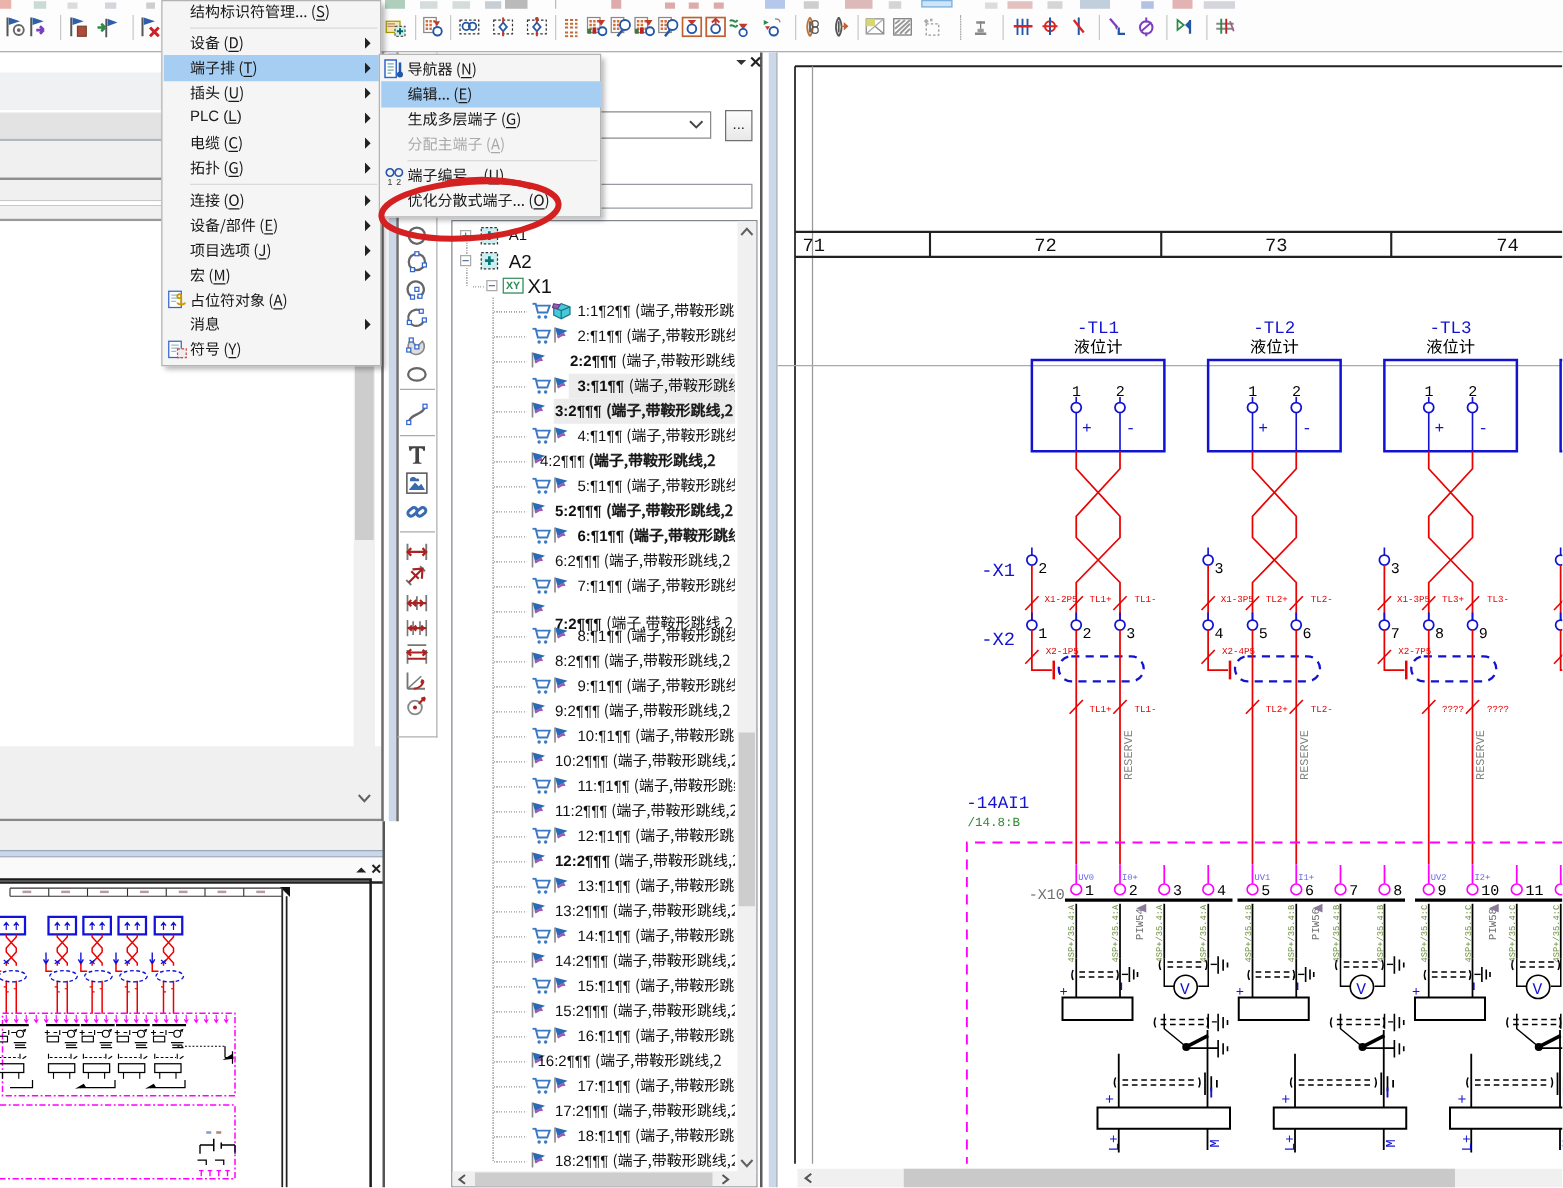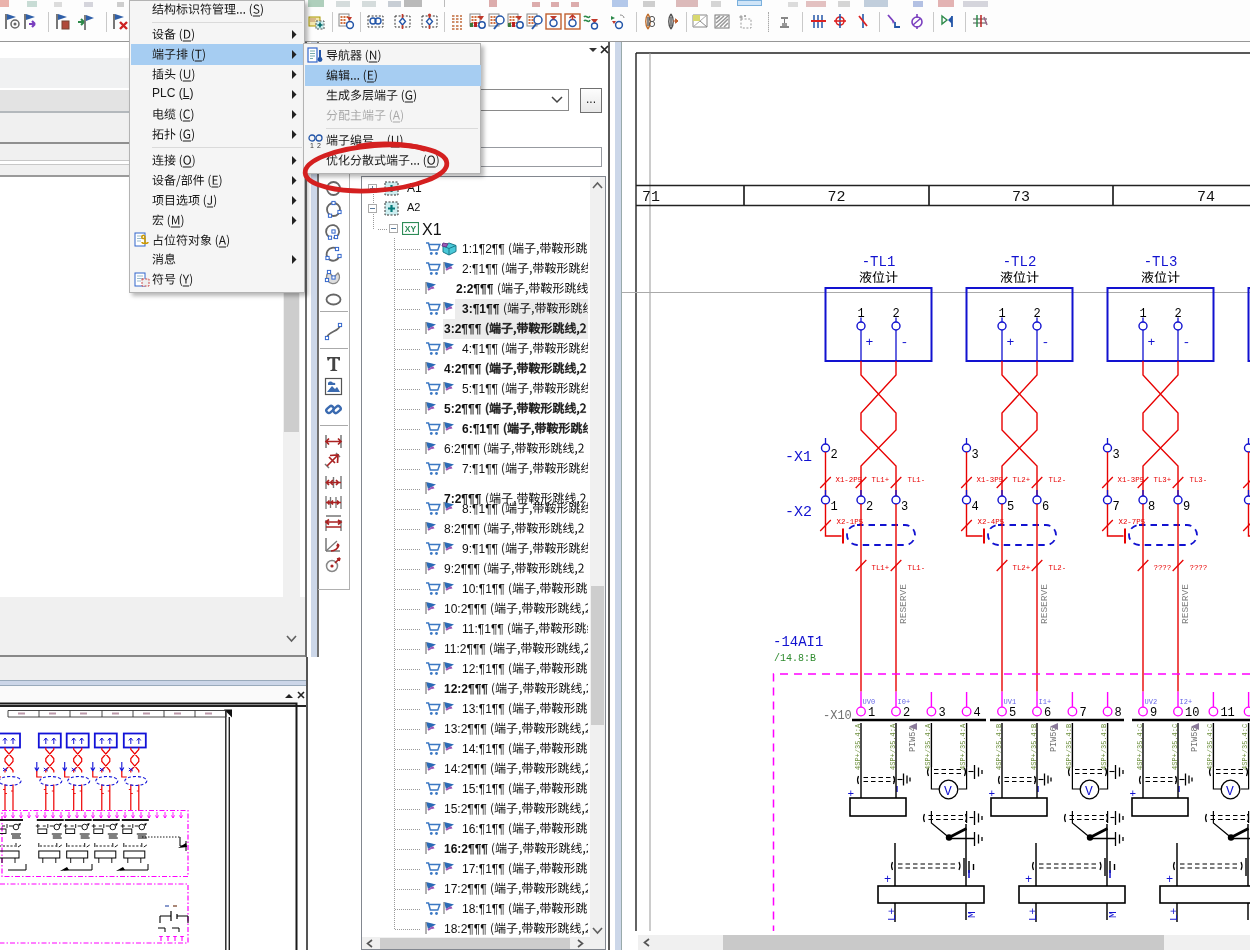--- a/index.html
+++ b/index.html
@@ -591,21 +591,21 @@
       <rect x="1" y="1" width="13" height="13" fill="#cdeef0" stroke="#333" stroke-dasharray="2 1.5"></rect>
       <path d="M7.5 4v7M4 7.5h7" stroke="#067a7a" stroke-width="2.2"></path>
     </svg>
     <div class="a" style="left:45px;top:4px;font-size:12px">A1</div>
     <div class="a" style="left:6px;top:27px;width:9px;height:9px;background:#fff;border:1px solid #aaa"></div>
     <div class="a" style="left:8px;top:31px;width:5px;height:1px;background:#5a7a9a"></div>
     <svg class="a" style="left:22px;top:24px" width="16" height="16" viewBox="0 0 16 16">
       <rect x="1" y="1" width="13" height="13" fill="#cdeef0" stroke="#333" stroke-dasharray="2 1.5"></rect>
       <path d="M7.5 4v7M4 7.5h7" stroke="#067a7a" stroke-width="2.2"></path>
     </svg>
-    <div class="a" style="left:45px;top:24px;font-size:11px">A2</div>
+    <div class="a" style="left:45px;top:24px;font-size:15px">A2</div>
     <div class="a" style="left:27px;top:47px;width:9px;height:9px;background:#fff;border:1px solid #aaa"></div>
     <div class="a" style="left:29px;top:51px;width:5px;height:1px;background:#5a7a9a"></div>
     <svg class="a" style="left:40px;top:45px" width="17" height="13" viewBox="0 0 17 13">
       <rect x="0.5" y="0.5" width="16" height="12" fill="#fff" stroke="#2e8b57" stroke-width="1.2"></rect>
       <text x="8.5" y="9.5" font-size="8.5" font-weight="bold" fill="#2e8b57" text-anchor="middle" font-family="Liberation Sans">XY</text>
     </svg>
     <div class="a" style="left:60px;top:44px;font-size:16px">X1</div>
     <div class="a" style="left:33px;top:72px;width:26px;height:1px;background-image:repeating-linear-gradient(90deg,#9a9a9a 0 1px,transparent 1px 2px)"></div>
     <svg class="a" style="left:63px;top:65px" width="16" height="14" viewBox="0 0 16 14">
       <path d="M1 1h2.5l1.8 7h7.5l2-5.5H4" fill="none" stroke="#3b78c3" stroke-width="1.5"></path>
@@ -687,21 +687,21 @@
     <div class="a" style="left:100px;top:163px;font-weight:normal;white-space:nowrap">4:¶1¶¶ <svg width="93" height="16" viewBox="0 -12.6 93 16" style="vertical-align:-3px">
         <use href="#sf1" fill="#111"></use>
       </svg></div>
     <div class="a" style="left:33px;top:192px;width:26px;height:1px;background-image:repeating-linear-gradient(90deg,#9a9a9a 0 1px,transparent 1px 2px)"></div>
     <svg class="a" style="left:61px;top:184px" width="15" height="14" viewBox="0 0 15 14">
       <path d="M3 1l10 2.5L5 8z" fill="#2a6ab5"></path>
       <path d="M3 1v12" stroke="#888" stroke-width="1.3"></path>
       <path d="M5 9l5-3" stroke="#9b59b6" stroke-width="2"></path>
       <path d="M10 5l1.5 2.5-3 .5z" fill="#9b59b6"></path>
     </svg>
-    <div class="a" style="left:82px;top:183px;font-weight:bold;white-space:nowrap">4:2¶¶¶ <svg width="103" height="16" viewBox="0 -12.6 103 16" style="vertical-align:-3px">
+    <div class="a" style="left:70px;top:183px;font-weight:normal;white-space:nowrap">4:2¶¶¶ <svg width="103" height="16" viewBox="0 -12.6 103 16" style="vertical-align:-3px">
         <use href="#sf2" fill="#111" stroke="#111" stroke-width="0.55"></use>
       </svg></div>
     <div class="a" style="left:33px;top:212px;width:26px;height:1px;background-image:repeating-linear-gradient(90deg,#9a9a9a 0 1px,transparent 1px 2px)"></div>
     <svg class="a" style="left:63px;top:205px" width="16" height="14" viewBox="0 0 16 14">
       <path d="M1 1h2.5l1.8 7h7.5l2-5.5H4" fill="none" stroke="#3b78c3" stroke-width="1.5"></path>
       <circle cx="6.3" cy="11.5" r="1.4" fill="#3b78c3"></circle>
       <circle cx="11.5" cy="11.5" r="1.4" fill="#3b78c3"></circle>
     </svg>
     <svg class="a" style="left:79px;top:204px" width="15" height="14" viewBox="0 0 15 14">
       <path d="M3 1l10 2.5L5 8z" fill="#2a6ab5"></path>
@@ -987,21 +987,21 @@
     <div class="a" style="left:100px;top:643px;font-weight:normal;white-space:nowrap">16:¶1¶¶ <svg width="93" height="16" viewBox="0 -12.6 93 16" style="vertical-align:-3px">
         <use href="#sf1" fill="#111"></use>
       </svg></div>
     <div class="a" style="left:33px;top:672px;width:26px;height:1px;background-image:repeating-linear-gradient(90deg,#9a9a9a 0 1px,transparent 1px 2px)"></div>
     <svg class="a" style="left:61px;top:664px" width="15" height="14" viewBox="0 0 15 14">
       <path d="M3 1l10 2.5L5 8z" fill="#2a6ab5"></path>
       <path d="M3 1v12" stroke="#888" stroke-width="1.3"></path>
       <path d="M5 9l5-3" stroke="#9b59b6" stroke-width="2"></path>
       <path d="M10 5l1.5 2.5-3 .5z" fill="#9b59b6"></path>
     </svg>
-    <div class="a" style="left:82px;top:663px;font-weight:bold;white-space:nowrap">16:2¶¶¶ <svg width="103" height="16" viewBox="0 -12.6 103 16" style="vertical-align:-3px">
+    <div class="a" style="left:68px;top:663px;font-weight:normal;white-space:nowrap">16:2¶¶¶ <svg width="103" height="16" viewBox="0 -12.6 103 16" style="vertical-align:-3px">
         <use href="#sf2" fill="#111"></use>
       </svg></div>
     <div class="a" style="left:33px;top:692px;width:26px;height:1px;background-image:repeating-linear-gradient(90deg,#9a9a9a 0 1px,transparent 1px 2px)"></div>
     <svg class="a" style="left:63px;top:685px" width="16" height="14" viewBox="0 0 16 14">
       <path d="M1 1h2.5l1.8 7h7.5l2-5.5H4" fill="none" stroke="#3b78c3" stroke-width="1.5"></path>
       <circle cx="6.3" cy="11.5" r="1.4" fill="#3b78c3"></circle>
       <circle cx="11.5" cy="11.5" r="1.4" fill="#3b78c3"></circle>
     </svg>
     <svg class="a" style="left:79px;top:684px" width="15" height="14" viewBox="0 0 15 14">
       <path d="M3 1l10 2.5L5 8z" fill="#2a6ab5"></path>

